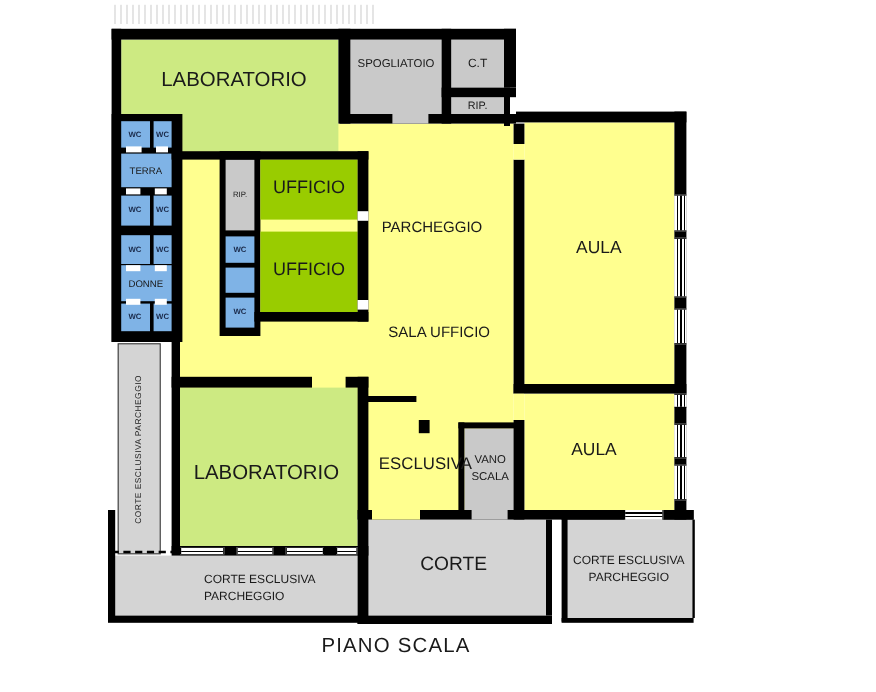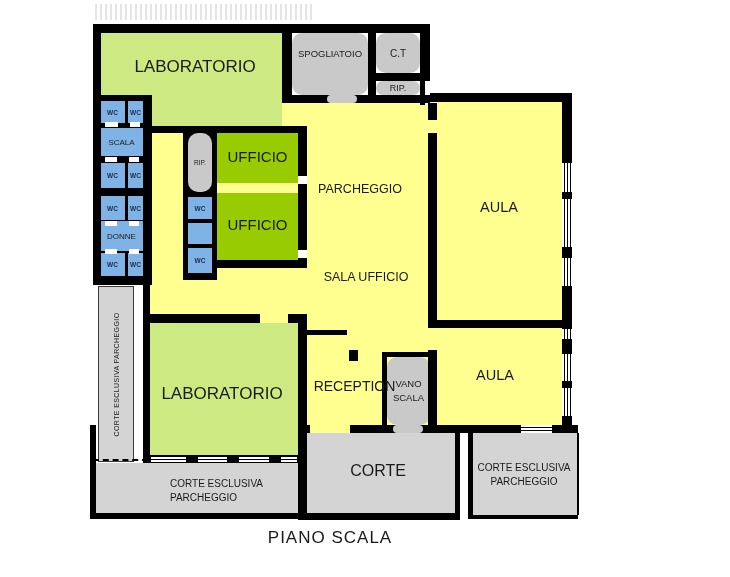--- a/index.html
+++ b/index.html
@@ -4,21 +4,21 @@
 <style>
   html,body{margin:0;padding:0;background:#fff;}
   #canvas{position:relative;width:730px;height:577px;background:#fff;overflow:hidden;
           font-family:"Liberation Sans","DejaVu Sans",sans-serif;}
   .abs{position:absolute;box-sizing:border-box;}
   .wall{background:var(--wall-black,#000);}
   .yellow{background:var(--hall-yellow,#FFFF8F);}
   .labgreen{background:var(--laboratorio-green,#CDEA82);}
   .uffgreen{background:var(--ufficio-green,#99CC00);}
   .wcblue{background:var(--wc-blue,#7FB3E6);}
-  .svcgray{background:var(--service-gray,#C9C9C9);border-radius:10px;}
+  .svcgray{background:var(--service-gray,#C9C9C9);}
   .courtgray{background:var(--court-gray,#D4D4D4);}
   .room{display:flex;align-items:center;justify-content:center;}
   .lbl{display:flex;align-items:center;justify-content:center;color:#1a1a1a;
        white-space:nowrap;text-align:center;}
   .lbl-wc{font-size:6.5px;font-weight:bold;color:#1a2a4a;letter-spacing:0;}
   .win-v{background:#fff;background-image:repeating-linear-gradient(90deg,#fff 0 2px,#000 2px 3px);
          border-top:1px solid #000;border-bottom:1px solid #000;}
   .win-h{background:#fff;background-image:repeating-linear-gradient(0deg,#fff 0 2px,#000 2px 3px);
          border-left:1px solid #000;border-right:1px solid #000;}
   .gap{background:#fff;}
@@ -47,21 +47,21 @@
   </div>
 
   <div class="abs wall" style="left:93px;top:95px;width:59px;height:190px;"></div>
   <div class="abs wcblue room" style="left:100px;top:101px;width:25px;height:22px;">
       <span class="lbl-wc">WC</span>
     </div>
   <div class="abs wcblue room" style="left:128px;top:101px;width:15px;height:22px;">
       <span class="lbl-wc">WC</span>
     </div>
   <div class="abs wcblue room" style="left:100px;top:128px;width:43px;height:28px;">
-      <span class="lbl" style="font-size:8px;">SCALA</span>
+      <span class="lbl" style="font-size:8px;">TERRA</span>
     </div>
   <div class="abs wcblue room" style="left:100px;top:163px;width:25px;height:25px;">
       <span class="lbl-wc">WC</span>
     </div>
   <div class="abs wcblue room" style="left:128px;top:163px;width:15px;height:25px;">
       <span class="lbl-wc">WC</span>
     </div>
   <div class="abs wcblue room" style="left:100px;top:196px;width:25px;height:24px;">
       <span class="lbl-wc">WC</span>
     </div>
@@ -172,21 +172,21 @@
 
   <div class="abs lbl" style="left:115px;top:57px;width:160px;height:20px;font-size:17px;">LABORATORIO</div>
   <div class="abs lbl" style="left:142px;top:384px;width:160px;height:20px;font-size:17px;">LABORATORIO</div>
   <div class="abs lbl" style="left:292px;top:46px;width:76px;height:14px;font-size:9.5px;">SPOGLIATOIO</div>
   <div class="abs lbl" style="left:217px;top:147px;width:81px;height:18px;font-size:15px;">UFFICIO</div>
   <div class="abs lbl" style="left:217px;top:215px;width:81px;height:18px;font-size:15px;">UFFICIO</div>
   <div class="abs lbl" style="left:310px;top:181px;width:100px;height:16px;font-size:12.5px;">PARCHEGGIO</div>
   <div class="abs lbl" style="left:306px;top:269px;width:120px;height:16px;font-size:12.5px;">SALA UFFICIO</div>
   <div class="abs lbl" style="left:449px;top:198px;width:100px;height:18px;font-size:14.5px;">AULA</div>
   <div class="abs lbl" style="left:445px;top:366px;width:100px;height:18px;font-size:14.5px;">AULA</div>
-  <div class="abs lbl" style="left:302px;top:377px;width:105px;height:17px;font-size:14px;">RECEPTION</div>
+  <div class="abs lbl" style="left:302px;top:377px;width:105px;height:17px;font-size:14px;">ESCLUSIVA</div>
   <div class="abs lbl" style="left:318px;top:461px;width:120px;height:20px;font-size:16px;">CORTE</div>
   <div class="abs" style="left:170px;top:477px;width:132px;height:28px;font-size:10px;line-height:1.35;color:#1a1a1a;">CORTE ESCLUSIVA PARCHEGGIO</div>
   <div class="abs" style="left:470px;top:461px;width:108px;height:32px;font-size:10px;line-height:1.35;color:#1a1a1a;text-align:center;">CORTE ESCLUSIVA PARCHEGGIO</div>
   <div class="abs lbl" style="left:29px;top:368px;width:174px;height:13px;font-size:7px;letter-spacing:.4px;transform:rotate(-90deg);">CORTE ESCLUSIVA PARCHEGGIO</div>
 
   <div class="abs lbl" style="left:245px;top:527px;width:170px;height:22px;font-size:17px;letter-spacing:1px;">PIANO SCALA</div>
 
 </div>
 
 </body></html>

